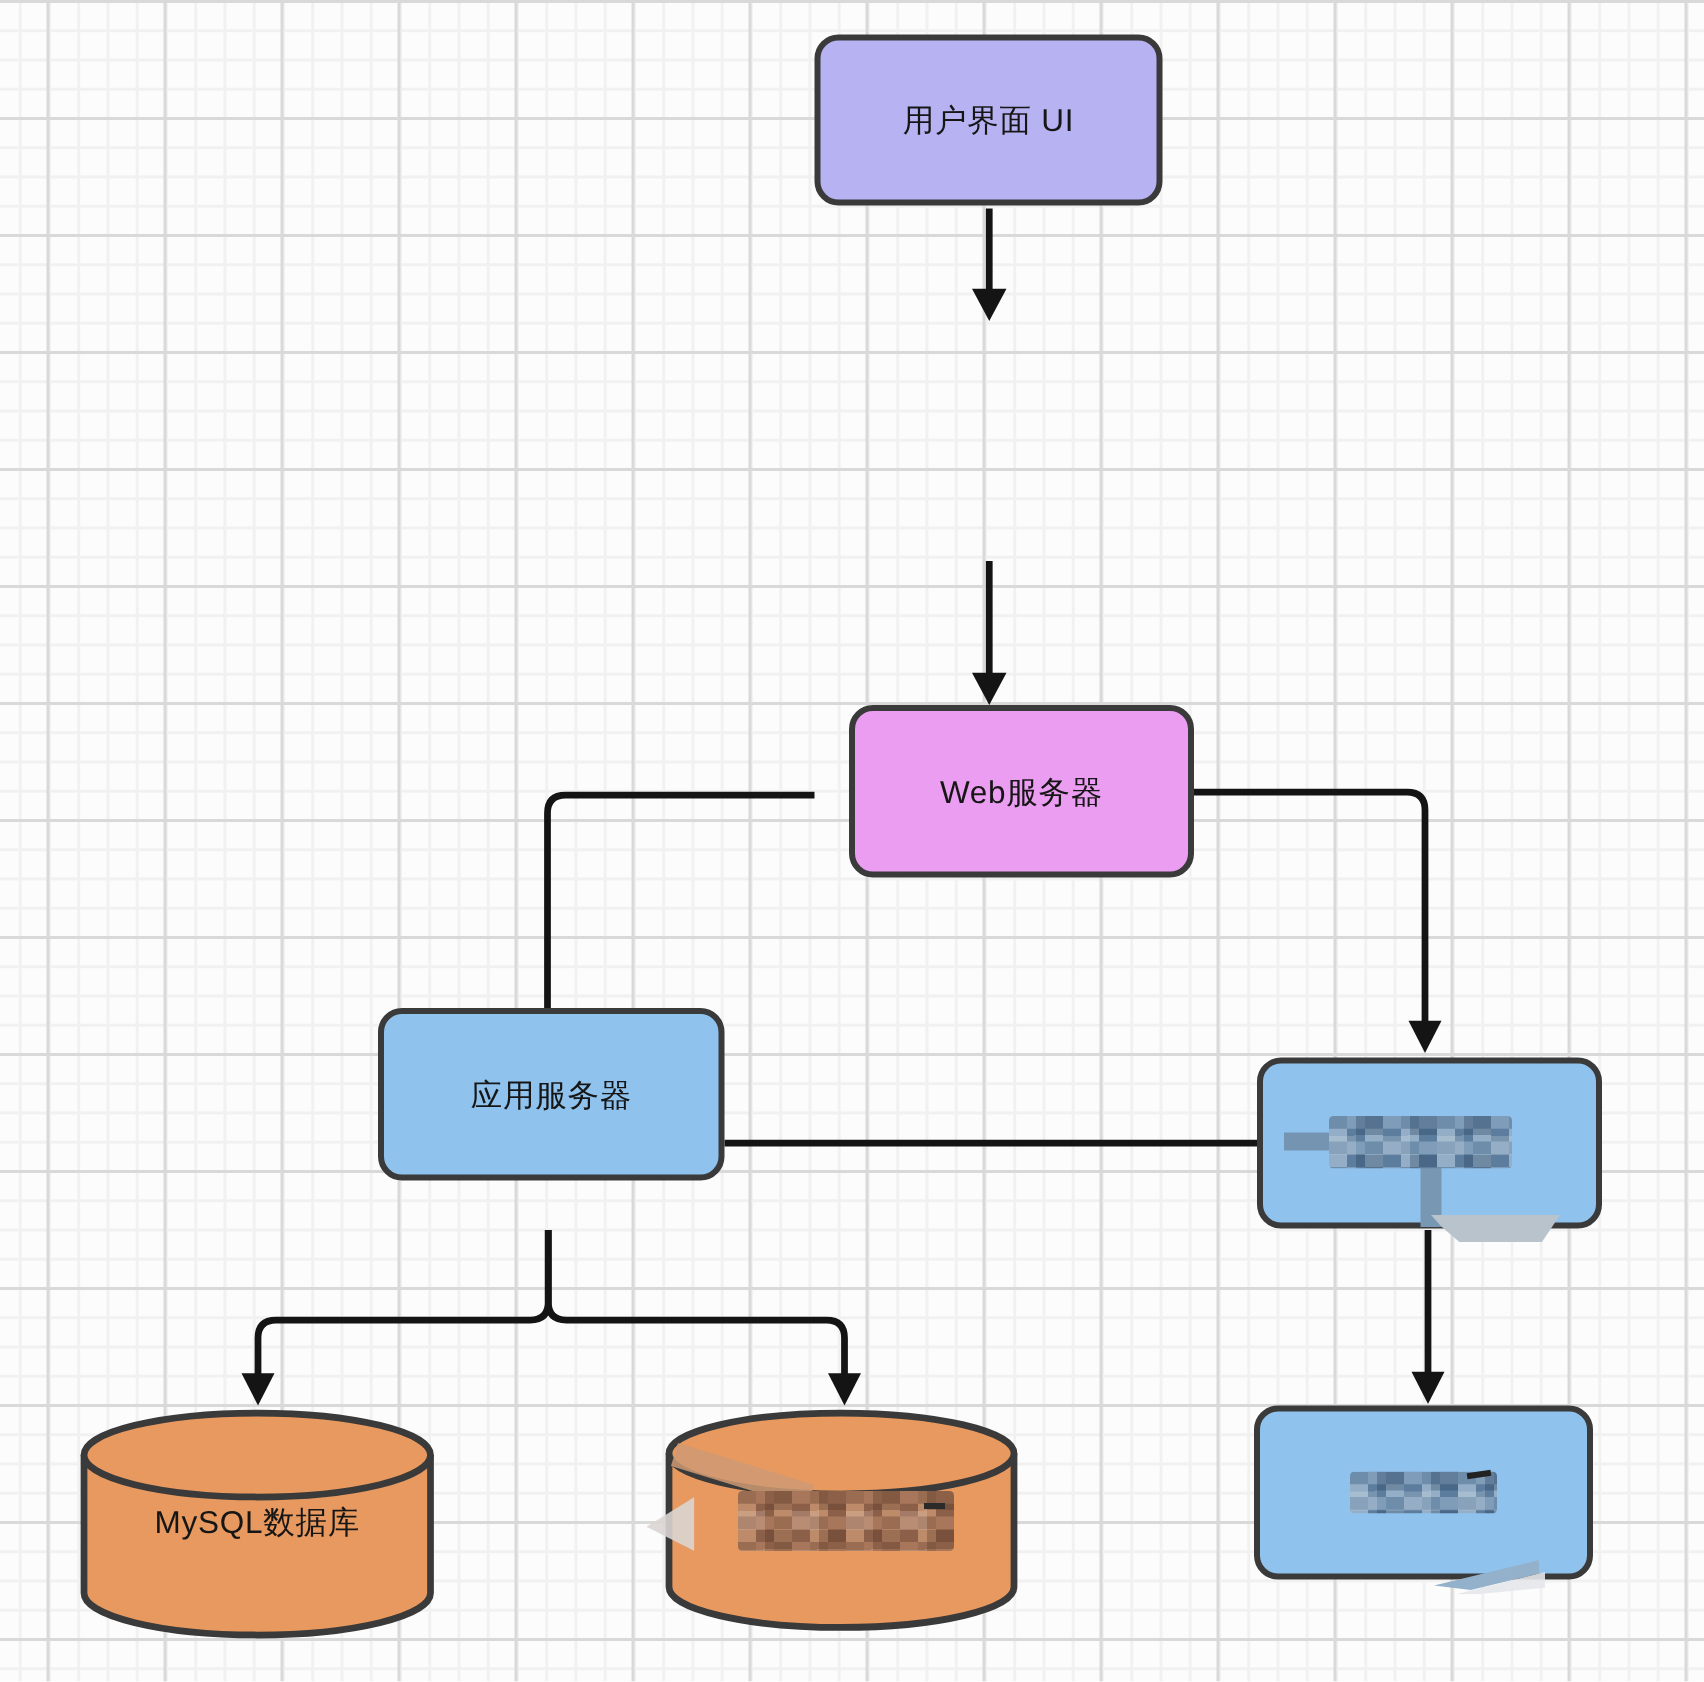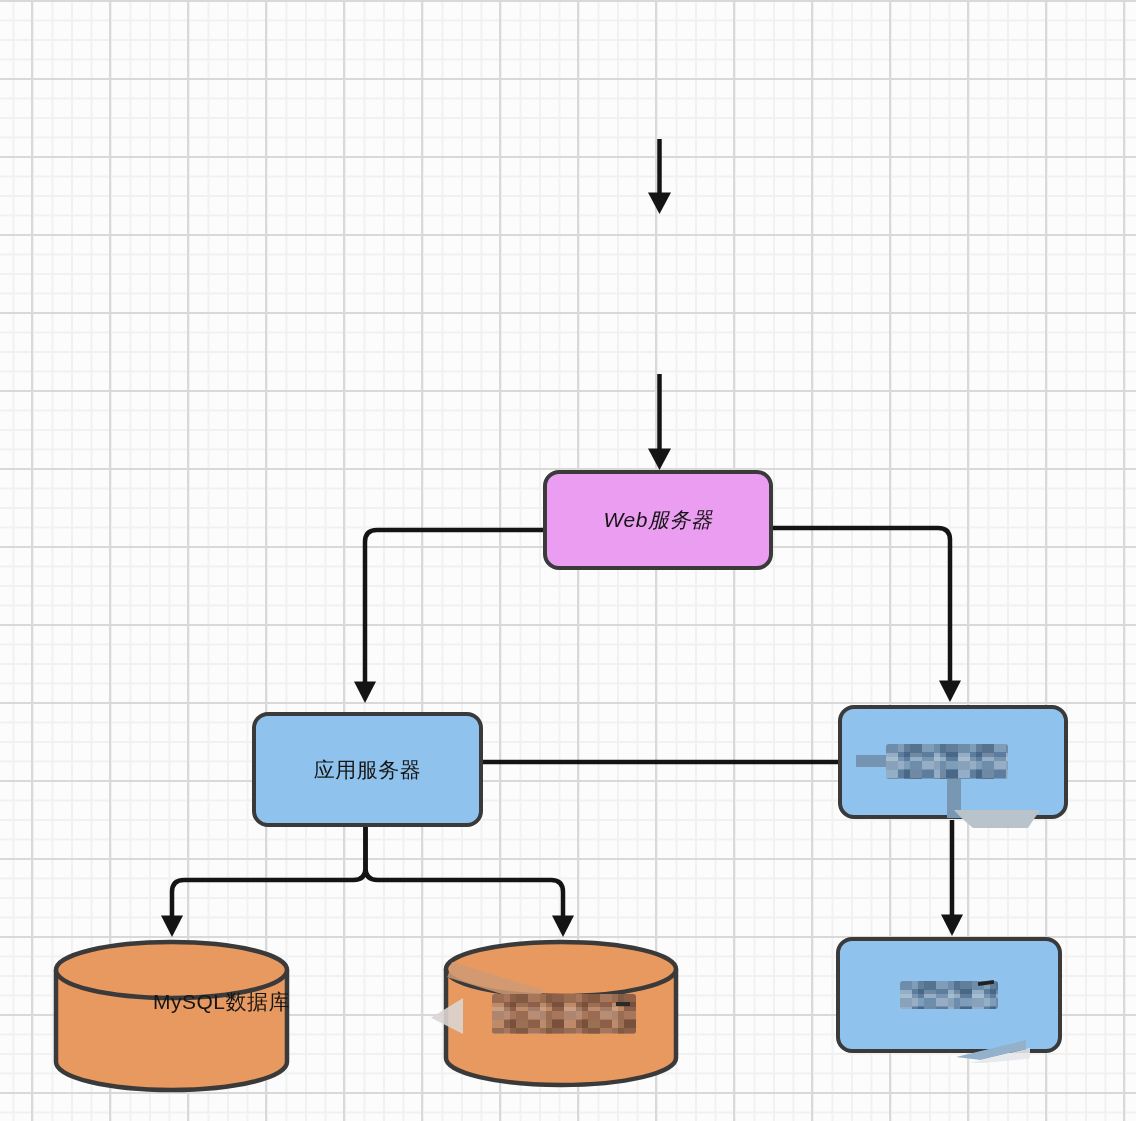--- a/index.html
+++ b/index.html
@@ -14,21 +14,21 @@
     background-size:78px 78px,78px 78px,19.5px 19.5px,19.5px 19.5px;
     background-position:31px 0,0 0,12.5px 0,0 0;
     font-family:"Liberation Sans",sans-serif;
   }
   #edges{position:absolute;left:0;top:0;width:1136px;height:1121px}
   #edges path{fill:none;stroke-width:4.5;stroke-linejoin:round}
   .node{position:absolute;display:flex;align-items:center;justify-content:center;box-sizing:border-box}
   .rectnode{border:4px solid #3a3a3a;border-radius:16px}
   .lbl{font-size:21px;color:#161616;letter-spacing:.5px;white-space:nowrap;z-index:3}
   .shapesvg{position:absolute;left:0;top:0;width:100%;height:100%}
-  .cyl-lbl{position:absolute;left:0;right:0;top:49px;text-align:right}
+  .cyl-lbl{position:absolute;left:0;right:0;top:62px;text-align:center}
   .redact{position:absolute;z-index:2}
   .mosaic-blue{
     background-image:
       conic-gradient(rgba(30,55,85,.30) 0 25%,transparent 0 50%,rgba(255,255,255,.18) 0 75%,transparent 0),
       conic-gradient(#7f9cb8 0 25%,#5c7d9d 0 50%,#93aec6 0 75%,#6d8dab 0);
     background-size:36px 26px,24px 17px;
     border-radius:3px;
   }
   .mosaic-orange{
     background-image:
@@ -70,27 +70,30 @@
     <g>
       <path d="M365.5 820 L365.5 868 Q365.5 880 377.5 880 L551 880 Q563 880 563 892 L563 919" style="stroke: rgb(20, 20, 20);"></path>
       <polygon points="563,937 552,915.5 574,915.5" style="fill: rgb(20, 20, 20);"></polygon>
     </g>
     <g>
       <path d="M952 820 L952 918" style="stroke: rgb(20, 20, 20);"></path>
       <polygon points="952,936 941,914.5 963,914.5" style="fill: rgb(20, 20, 20);"></polygon>
     </g>
   </svg>
 
+  <div class="node rectnode" style="left: 543px; top: 23px; width: 232px; height: 114px; background-color: rgb(183, 179, 243);">
+    <span class="lbl">用户界面 UI</span>
+  </div>
 
 
-  <div class="node rectnode" style="left: 543px; top: 470px; width: 230px; height: 100px; background-color: rgb(235, 157, 241); font-style: italic;">
+  <div class="node rectnode" style="left: 566px; top: 470px; width: 230px; height: 115px; background-color: rgb(235, 157, 241);">
     <span class="lbl">Web服务器</span>
   </div>
 
-  <div class="node rectnode" style="left: 252px; top: 712px; width: 231px; height: 115px; background-color: rgb(143, 195, 238);">
+  <div class="node rectnode" style="left: 252px; top: 672px; width: 231px; height: 115px; background-color: rgb(143, 195, 238);">
     <span class="lbl">应用服务器</span>
   </div>
 
   <div class="node rectnode" style="left: 838px; top: 705px; width: 230px; height: 114px; background-color: rgb(143, 195, 238);">
     <span class="lbl"></span>
   </div>
   <div class="redact" style="left:856px;top:755px;width:152px;height:12px;background:#7494b2"></div>
   <div class="redact" style="left:947px;top:760px;width:14px;height:58px;background:#7897b3"></div>
   <div class="redact" style="left:954px;top:810px;width:86px;height:19px;background:#b9c3cc;clip-path:polygon(0 0,100% 0,86% 95%,22% 95%,8% 40%)"></div>
   <div class="redact mosaic-blue" style="left:886px;top:744px;width:122px;height:35px"></div>

